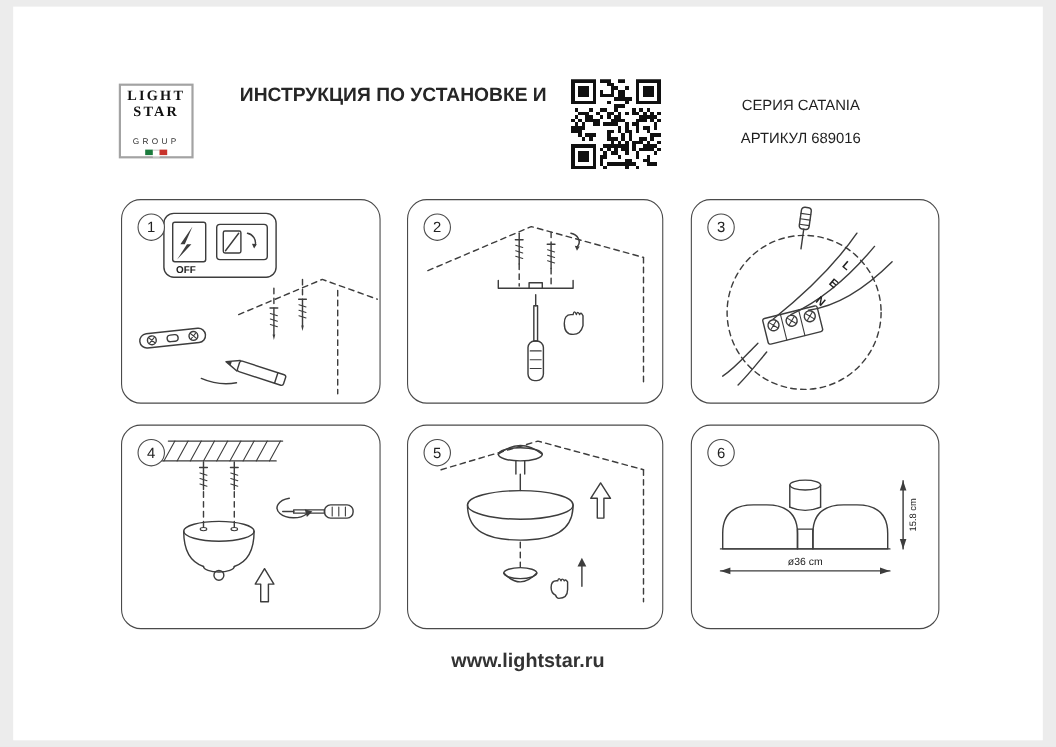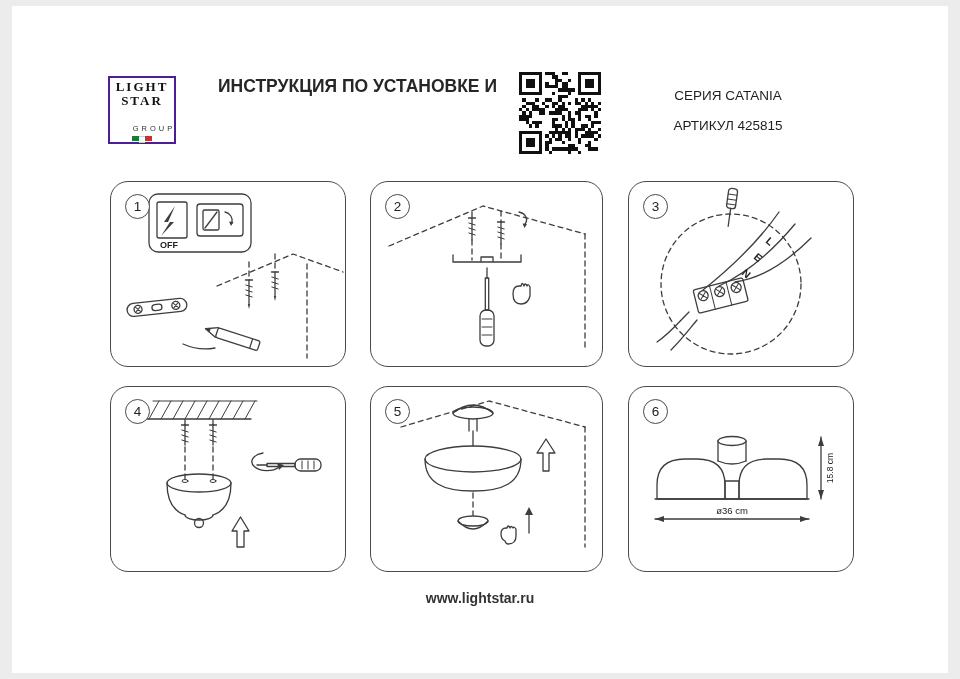--- a/index.html
+++ b/index.html
@@ -1,23 +1,23 @@
 <!DOCTYPE html>
 <html><head>
 <meta charset="utf-8">
 <style>
   html,body{margin:0;padding:0;background:#e9e9e9;font-family:"Liberation Sans",sans-serif;}
   .stage{position:relative;width:960px;height:679px;margin:0 auto;background:#ececec;overflow:hidden;}
   .sheet{position:absolute;left:12px;right:12px;top:6px;bottom:6px;background:#ffffff;}
 
   
-  .logo{position:absolute;left:108px;top:76px;width:64px;height:64px;border:2px solid #4c1d95;
+  .logo{position:absolute;left:108px;top:76px;width:64px;height:64px;border:2px solid #a3a3a3;
         display:flex;flex-direction:column;align-items:center;justify-content:center;background:#fff;}
   .logo .big{font-family:"Liberation Serif",serif;font-weight:bold;font-size:13px;letter-spacing:2px;color:#111;line-height:14px;}
-  .logo .grp{font-size:7.5px;letter-spacing:3px;color:#333;margin-top:17px;line-height:8px;padding-left:24px;}
+  .logo .grp{font-size:7.5px;letter-spacing:3px;color:#333;margin-top:17px;line-height:8px;}
   .logo .flag{width:20px;height:5px;margin-top:3px;display:flex;}
   .logo .flag span{flex:1;height:100%;}
   .f-green{background:#1a7a3c;} .f-white{background:#fff;border-top:1px solid #ccc;border-bottom:1px solid #ccc;} .f-red{background:#c8332b;}
 
   .title{position:absolute;left:195px;top:75px;width:325px;text-align:center;
          font-weight:bold;font-size:17.5px;line-height:23px;color:#262626;}
   .qr{position:absolute;left:519px;top:72px;width:82px;height:82px;}
   .series-block{position:absolute;left:630px;top:88px;width:196px;text-align:center;color:#1f1f1f;}
   .series-block .line{font-weight:normal;font-size:13.5px;line-height:16px;}
   .series-block .line + .line{margin-top:14px;}
@@ -28,21 +28,21 @@
          display:flex;align-items:center;justify-content:center;font-size:13.5px;color:#222;background:#fff;z-index:2;}
   svg.draw{position:absolute;left:0;top:0;width:100%;height:100%;}
 
   .ln{fill:none;stroke:#3d3d3d;stroke-width:1.3;stroke-linecap:round;stroke-linejoin:round;}
   .thin{stroke-width:1;}
   .dash{stroke-dasharray:5 4;}
   .fill{fill:#3d3d3d;stroke:none;}
   svg text{font-family:"Liberation Sans",sans-serif;fill:#222;}
 
   .footer{position:absolute;left:0;top:590px;width:960px;text-align:center;
-          font-weight:bold;font-size:14px;color:#333;}
+          font-weight:bold;font-size:18px;color:#333;}
 </style>
 </head>
 <body>
 
 <div class="stage">
   <div class="sheet"></div>
 
   <div class="logo">
     <span class="big">LIGHT</span>
     <span class="big">STAR</span>
@@ -258,21 +258,21 @@
         <rect x="21" y="23" width="1" height="1" fill="#101010"></rect>
         <rect x="22" y="23" width="1" height="1" fill="#101010"></rect>
         <rect x="23" y="23" width="1" height="1" fill="#101010"></rect>
         <rect x="9" y="24" width="1" height="1" fill="#101010"></rect>
         <rect x="15" y="24" width="1" height="1" fill="#101010"></rect>
         <rect x="18" y="24" width="1" height="1" fill="#101010"></rect>
       </svg></div>
 
   <div class="series-block">
     <div class="line">СЕРИЯ CATANIA</div>
-    <div class="line">АРТИКУЛ 425815</div>
+    <div class="line">АРТИКУЛ 689016</div>
   </div>
 
   <div class="panel" style="left:110px;top:181px;width:234px;height:184px;">
     <div class="badge">1</div>
     <svg class="draw" viewBox="0 0 234 184">
       <g>
         <rect x="38" y="12" width="102" height="58" rx="9" class="ln"></rect>
         <rect x="46" y="20" width="30" height="36" rx="2" class="ln"></rect>
         <path class="fill" d="M64,24 L53,40 L59,40 L50,54 L63,40 L57,40 Z"></path>
         <text x="49" y="66" font-size="9" font-weight="bold">OFF</text>

